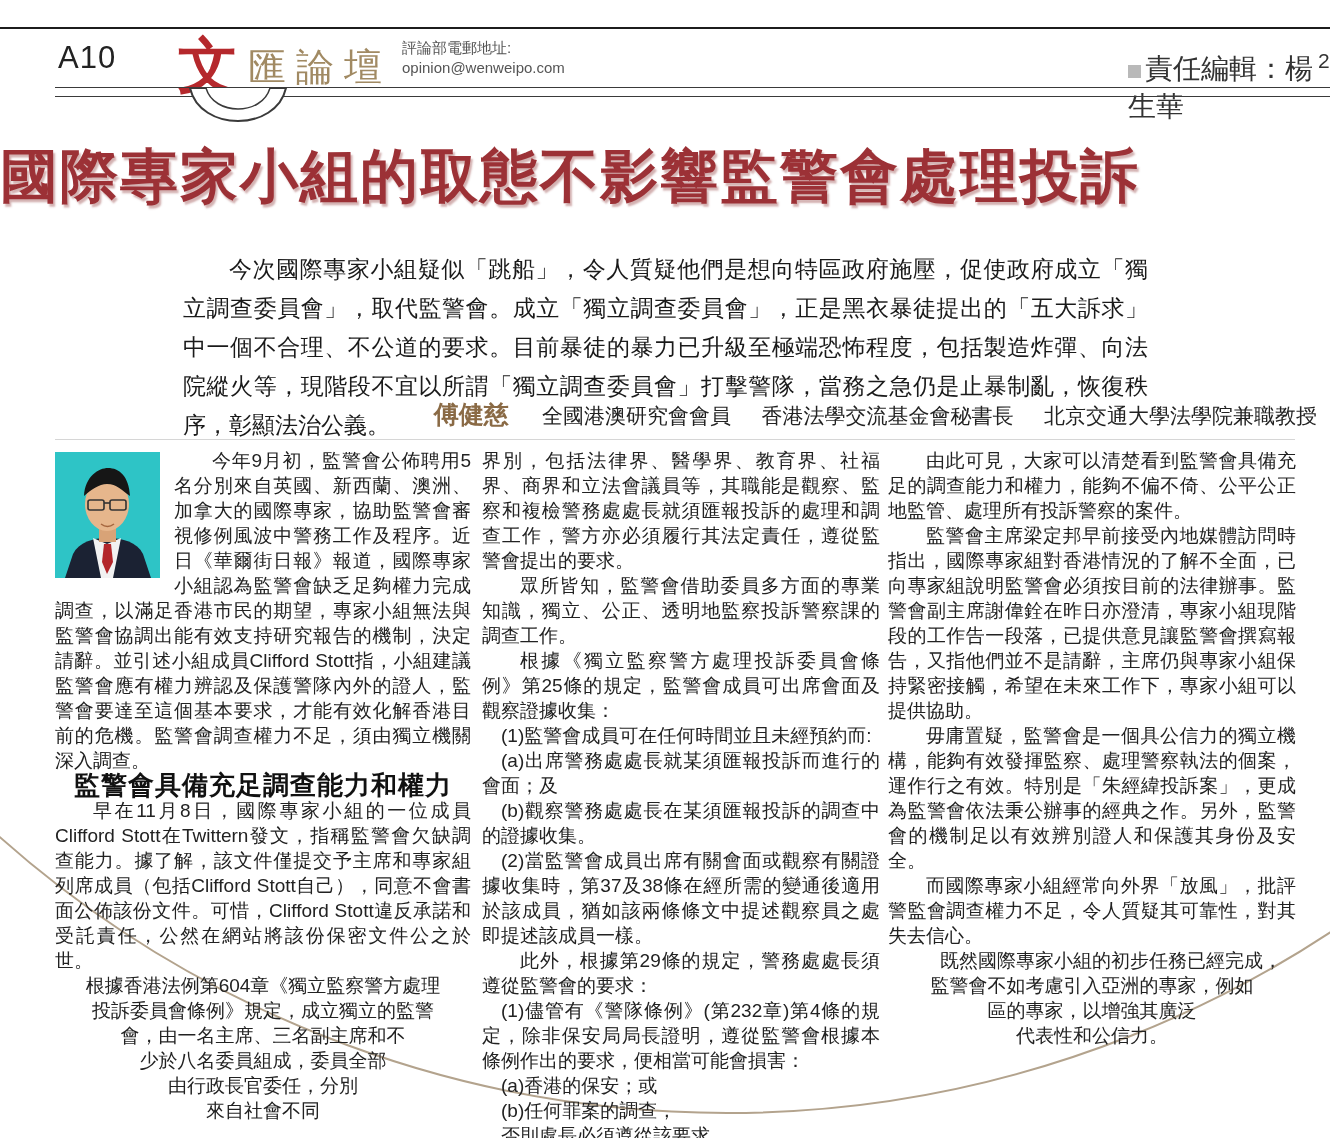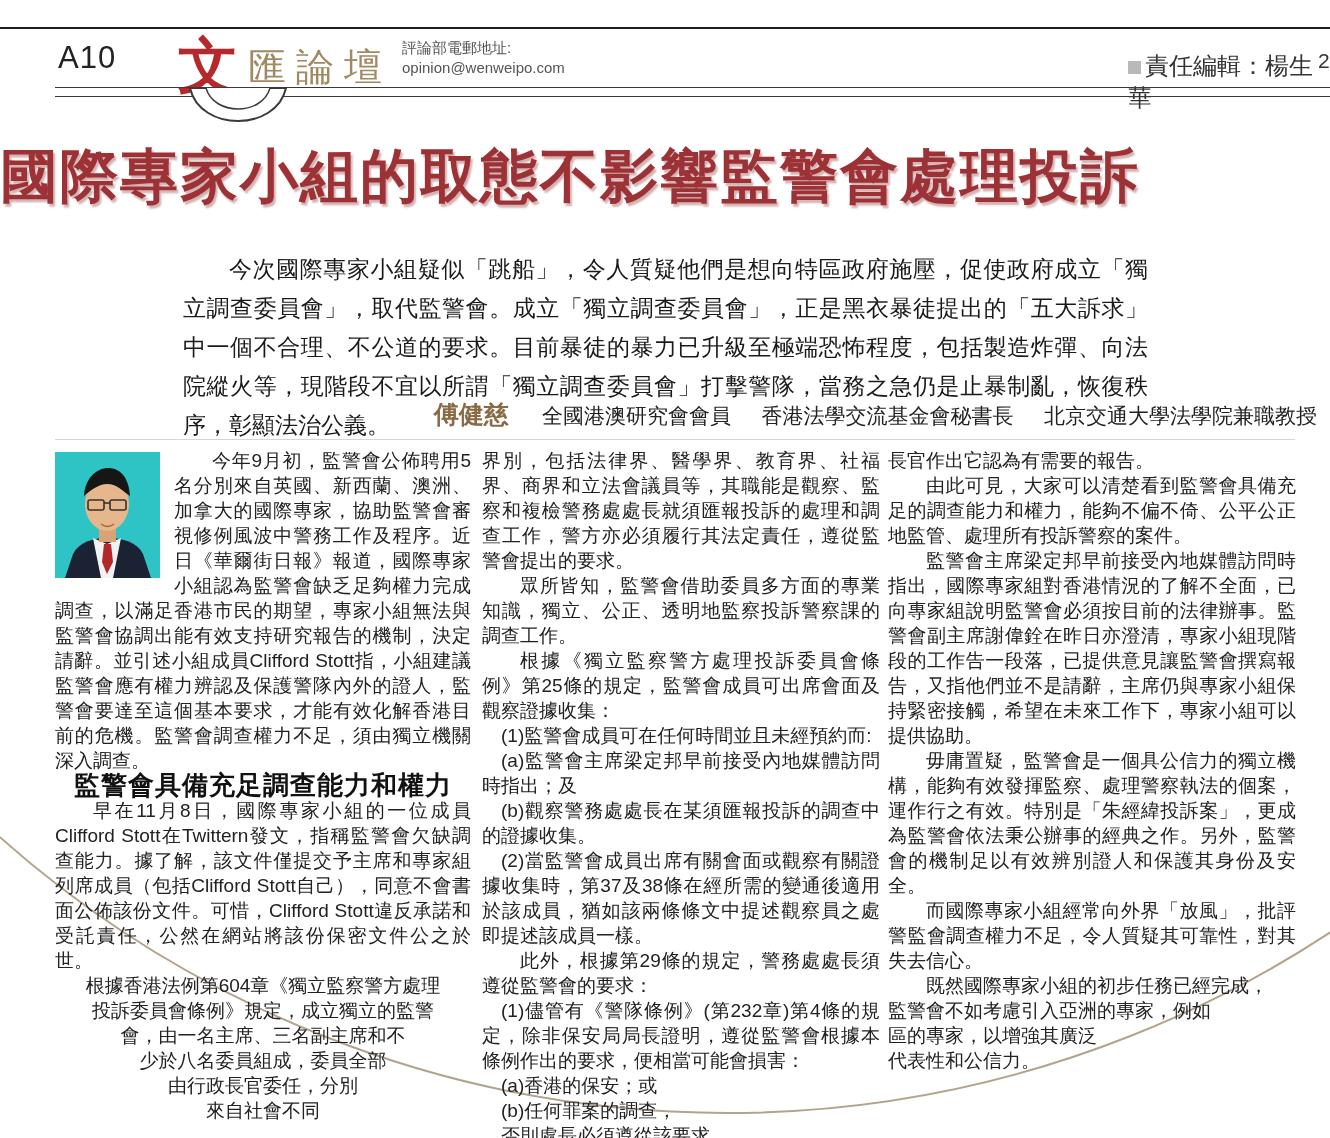--- a/index.html
+++ b/index.html
@@ -6,21 +6,21 @@
   #page{
     position:relative;width:1330px;height:1138px;background:#fff;overflow:hidden;
     font-family:"Liberation Sans",sans-serif;color:#222;
   }
   
   .top-rule{position:absolute;left:0;top:27px;width:1330px;height:2px;background:#1c1c1c;}
   .page-num{position:absolute;left:58px;top:40px;font-size:31px;color:#222;letter-spacing:1px;}
   .logo-wen{position:absolute;left:178px;top:26px;font-size:60px;font-weight:bold;color:#b5282c;font-family:"Liberation Serif",serif;}
   .logo-rest{position:absolute;left:248px;top:42px;font-size:38px;color:#a18a63;letter-spacing:10px;font-family:"Liberation Serif",serif;}
   .email-block{position:absolute;left:370px;top:38px;font-size:15px;color:#555;line-height:20px;margin-left:32px;}
-  .editor{position:absolute;left:1128px;top:50px;font-size:24px;color:#333;}
+  .editor{position:absolute;left:1128px;top:50px;font-size:28px;color:#333;}
   .editor .sq{display:inline-block;width:13px;height:13px;background:#b9b9b9;margin-right:4px;}
   .edge-num{position:absolute;left:1318px;top:49px;font-size:21px;color:#333;}
   .hdr-rule1{position:absolute;left:55px;top:87px;width:1275px;height:1px;background:#3a3a3a;}
   .hdr-rule2{position:absolute;left:55px;top:96px;width:1275px;height:1px;background:#3a3a3a;}
   .scallop{position:absolute;left:186px;top:88px;}
   
   .headline{
     position:absolute;left:0;top:138px;width:1330px;
     font-family:"Liberation Serif","DejaVu Serif",serif;font-weight:bold;
     font-size:58px;color:#9c3136;letter-spacing:2px;
@@ -44,21 +44,21 @@
   .col p{margin:0;}
   .i2{text-indent:2em;}
   .i1{text-indent:1em;}
   .subhead{
     font-size:26px;font-weight:bold;color:#111;text-align:center;
     letter-spacing:1px;margin:11px 0 9px;text-indent:0;
   }
   .photo{float:left;width:105px;height:126px;margin:4px 14px 2px 0;}
   .arc-right{text-align:center;}
   .arc-right div{white-space:nowrap;}
-  .arc-left div{white-space:nowrap;text-align:left;}
+  .arc-left div{white-space:nowrap;text-align:center;}
   .arc-left .first{text-indent:2em;}
   
   .big-circle{
     position:absolute;left:-370px;top:-1080px;width:2190px;height:2190px;
     border:2px solid #b3a38d;border-radius:50%;pointer-events:none;
   }
 </style>
 </head>
 <body>
 
@@ -120,33 +120,32 @@
       <div>由行政長官委任，分別</div>
       <div>來自社會不同</div>
     </div>
   </div>
 
   <div class="col" id="col2">
     <p>界別，包括法律界、醫學界、教育界、社福界、商界和立法會議員等，其職能是觀察、監察和複檢警務處處長就須匯報投訴的處理和調查工作，警方亦必須履行其法定責任，遵從監警會提出的要求。</p>
     <p class="i2">眾所皆知，監警會借助委員多方面的專業知識，獨立、公正、透明地監察投訴警察課的調查工作。</p>
     <p class="i2">根據《獨立監察警方處理投訴委員會條例》第25條的規定，監警會成員可出席會面及觀察證據收集：</p>
     <p class="i1">(1)監警會成員可在任何時間並且未經預約而:</p>
-    <p class="i1">(a)監警會主席梁定邦早前接受內地媒體訪問時指出；及</p>
+    <p class="i1">(a)出席警務處處長就某須匯報投訴而進行的會面；及</p>
     <p class="i1">(b)觀察警務處處長在某須匯報投訴的調查中的證據收集。</p>
     <p class="i1">(2)當監警會成員出席有關會面或觀察有關證據收集時，第37及38條在經所需的變通後適用於該成員，猶如該兩條條文中提述觀察員之處即提述該成員一樣。</p>
     <p class="i2">此外，根據第29條的規定，警務處處長須遵從監警會的要求：</p>
     <p class="i1">(1)儘管有《警隊條例》(第232章)第4條的規定，除非保安局局長證明，遵從監警會根據本條例作出的要求，便相當可能會損害：</p>
     <p class="i1">(a)香港的保安；或</p>
     <p class="i1">(b)任何罪案的調查，</p>
     <p class="i1">否則處長必須遵從該要求。</p>
 
   </div>
 
   <div class="col" id="col3">
-    <p>長官作出它認為有需要的報告。</p>
     <p class="i2">由此可見，大家可以清楚看到監警會具備充足的調查能力和權力，能夠不偏不倚、公平公正地監管、處理所有投訴警察的案件。</p>
     <p class="i2">監警會主席梁定邦早前接受內地媒體訪問時指出，國際專家組對香港情況的了解不全面，已向專家組說明監警會必須按目前的法律辦事。監警會副主席謝偉銓在昨日亦澄清，專家小組現階段的工作告一段落，已提供意見讓監警會撰寫報告，又指他們並不是請辭，主席仍與專家小組保持緊密接觸，希望在未來工作下，專家小組可以提供協助。</p>
     <p class="i2">毋庸置疑，監警會是一個具公信力的獨立機構，能夠有效發揮監察、處理警察執法的個案，運作行之有效。特別是「朱經緯投訴案」，更成為監警會依法秉公辦事的經典之作。另外，監警會的機制足以有效辨別證人和保護其身份及安全。</p>
     <p class="i2">而國際專家小組經常向外界「放風」，批評警監會調查權力不足，令人質疑其可靠性，對其失去信心。</p>
     <div class="arc-left">
       <div class="first">既然國際專家小組的初步任務已經完成，</div>
       <div>監警會不如考慮引入亞洲的專家，例如</div>
       <div>區的專家，以增強其廣泛</div>
       <div>代表性和公信力。</div>
     </div>

